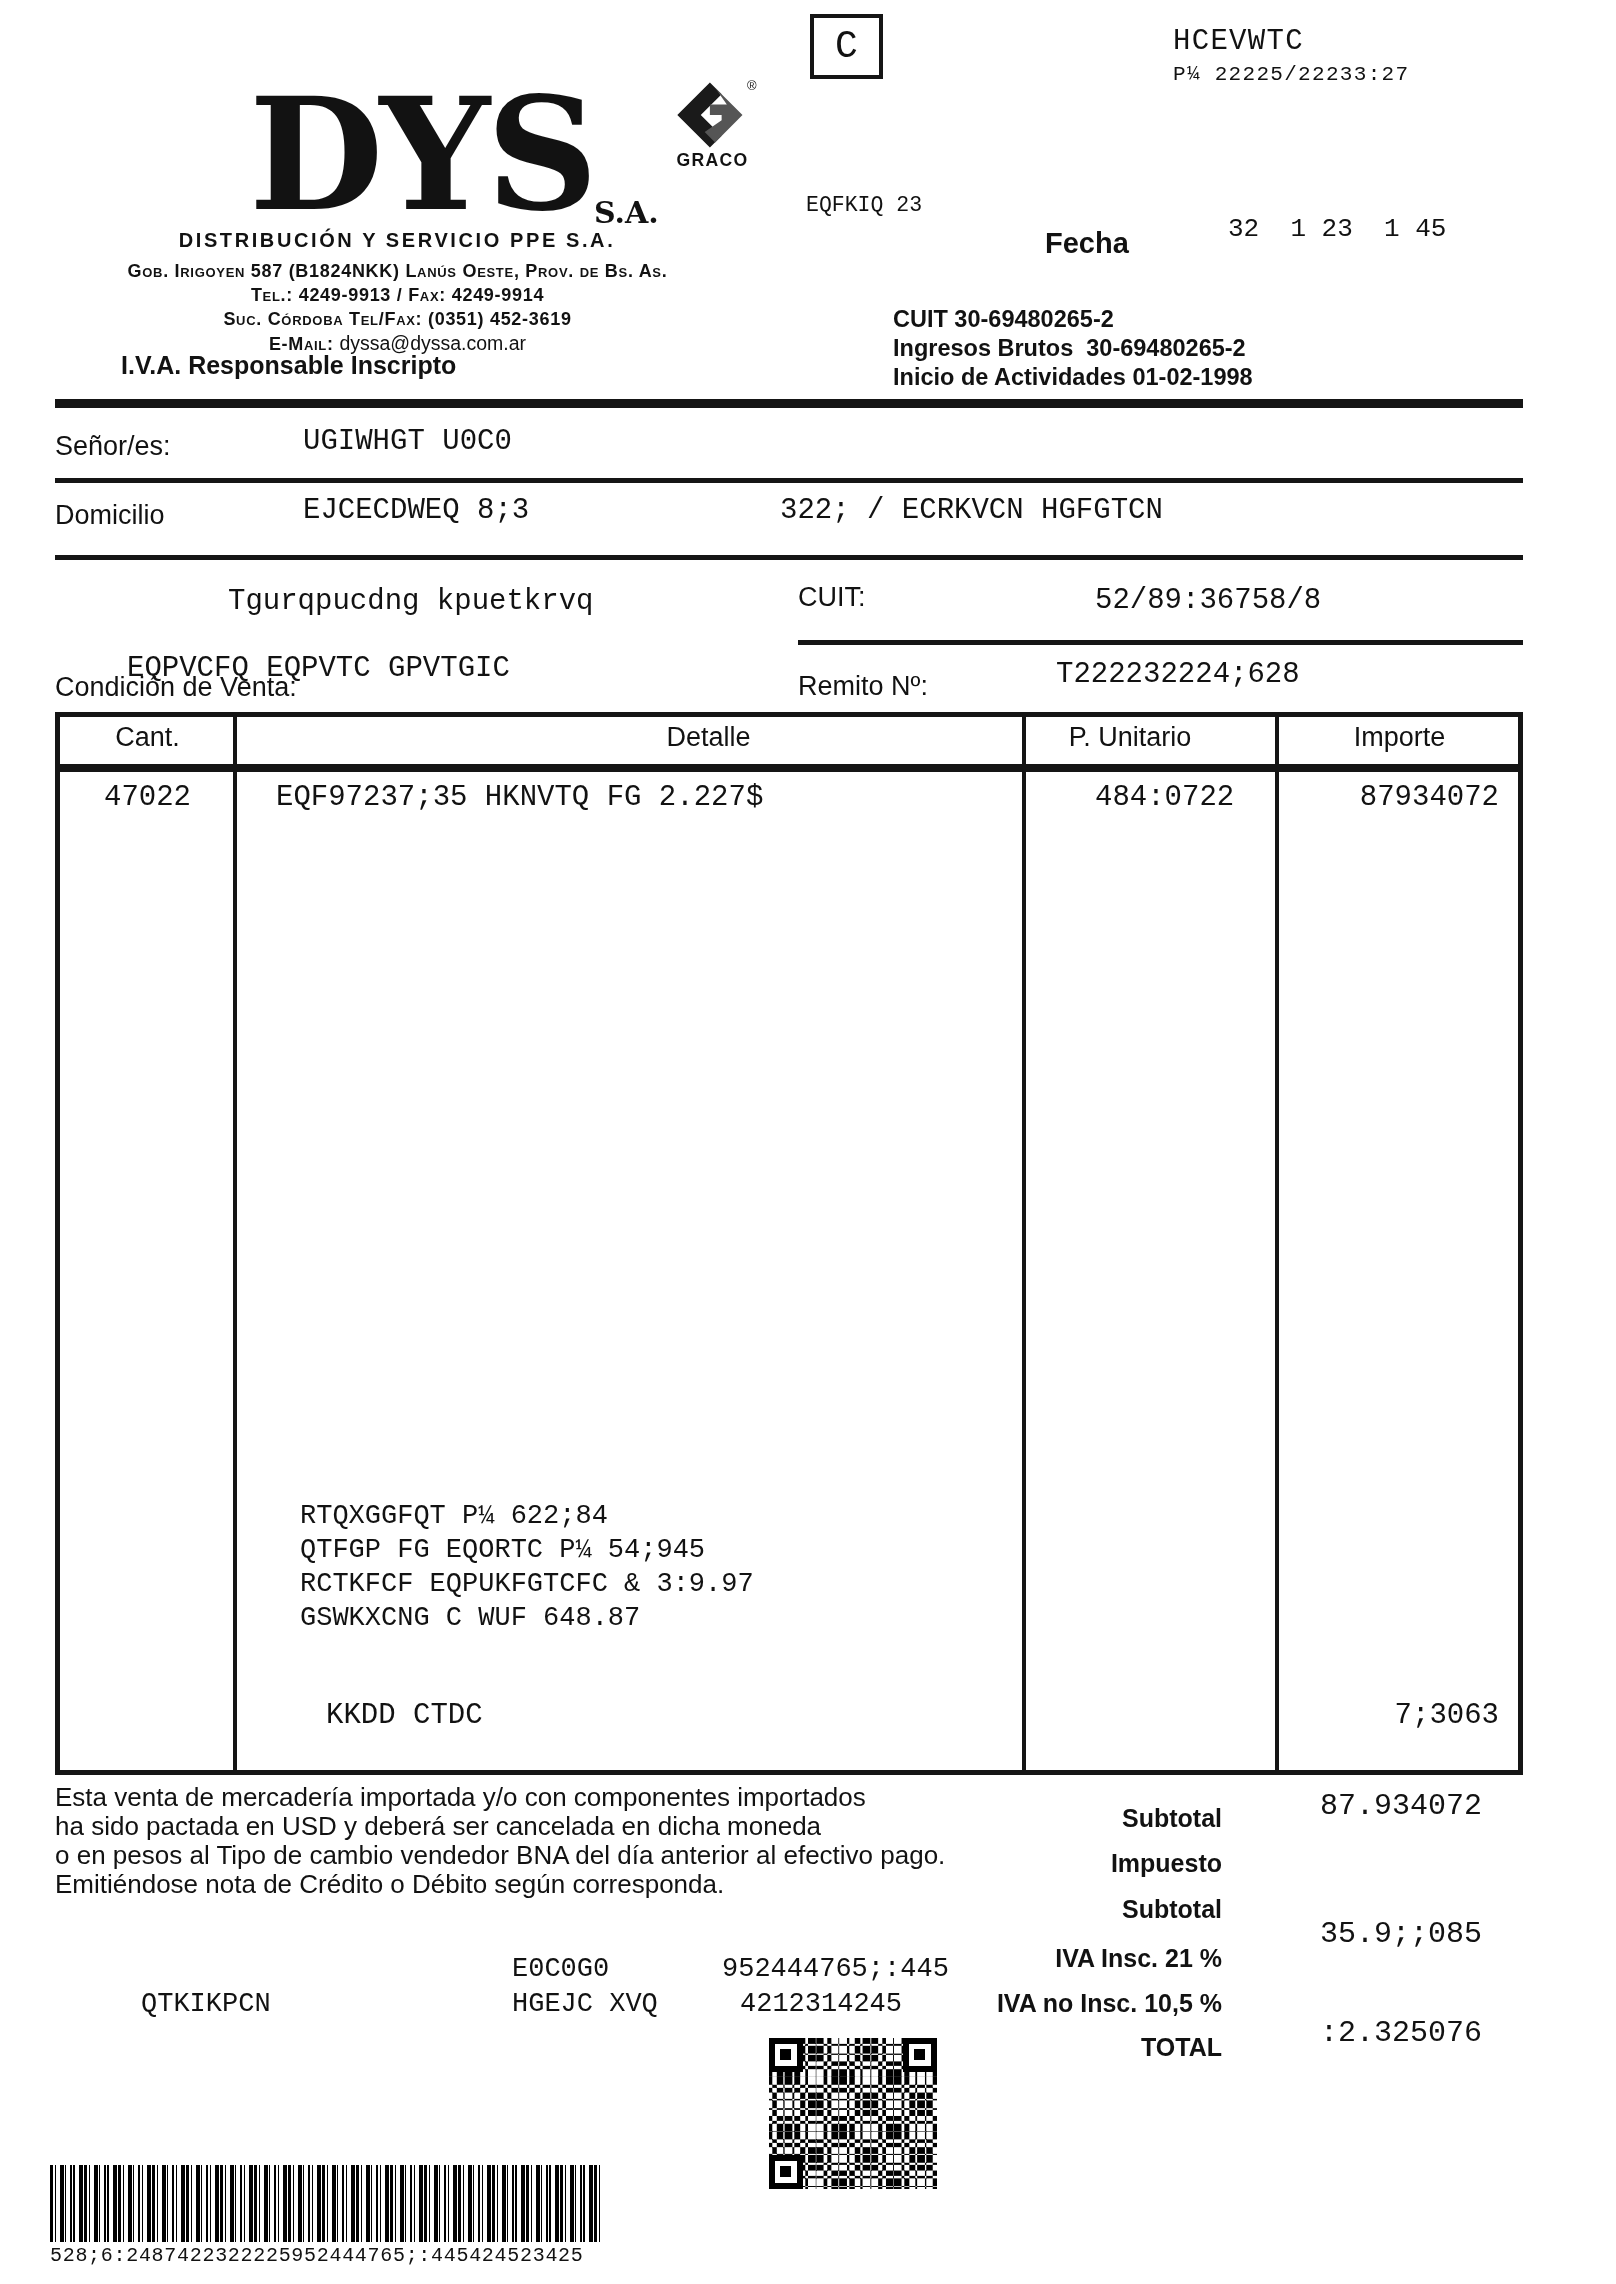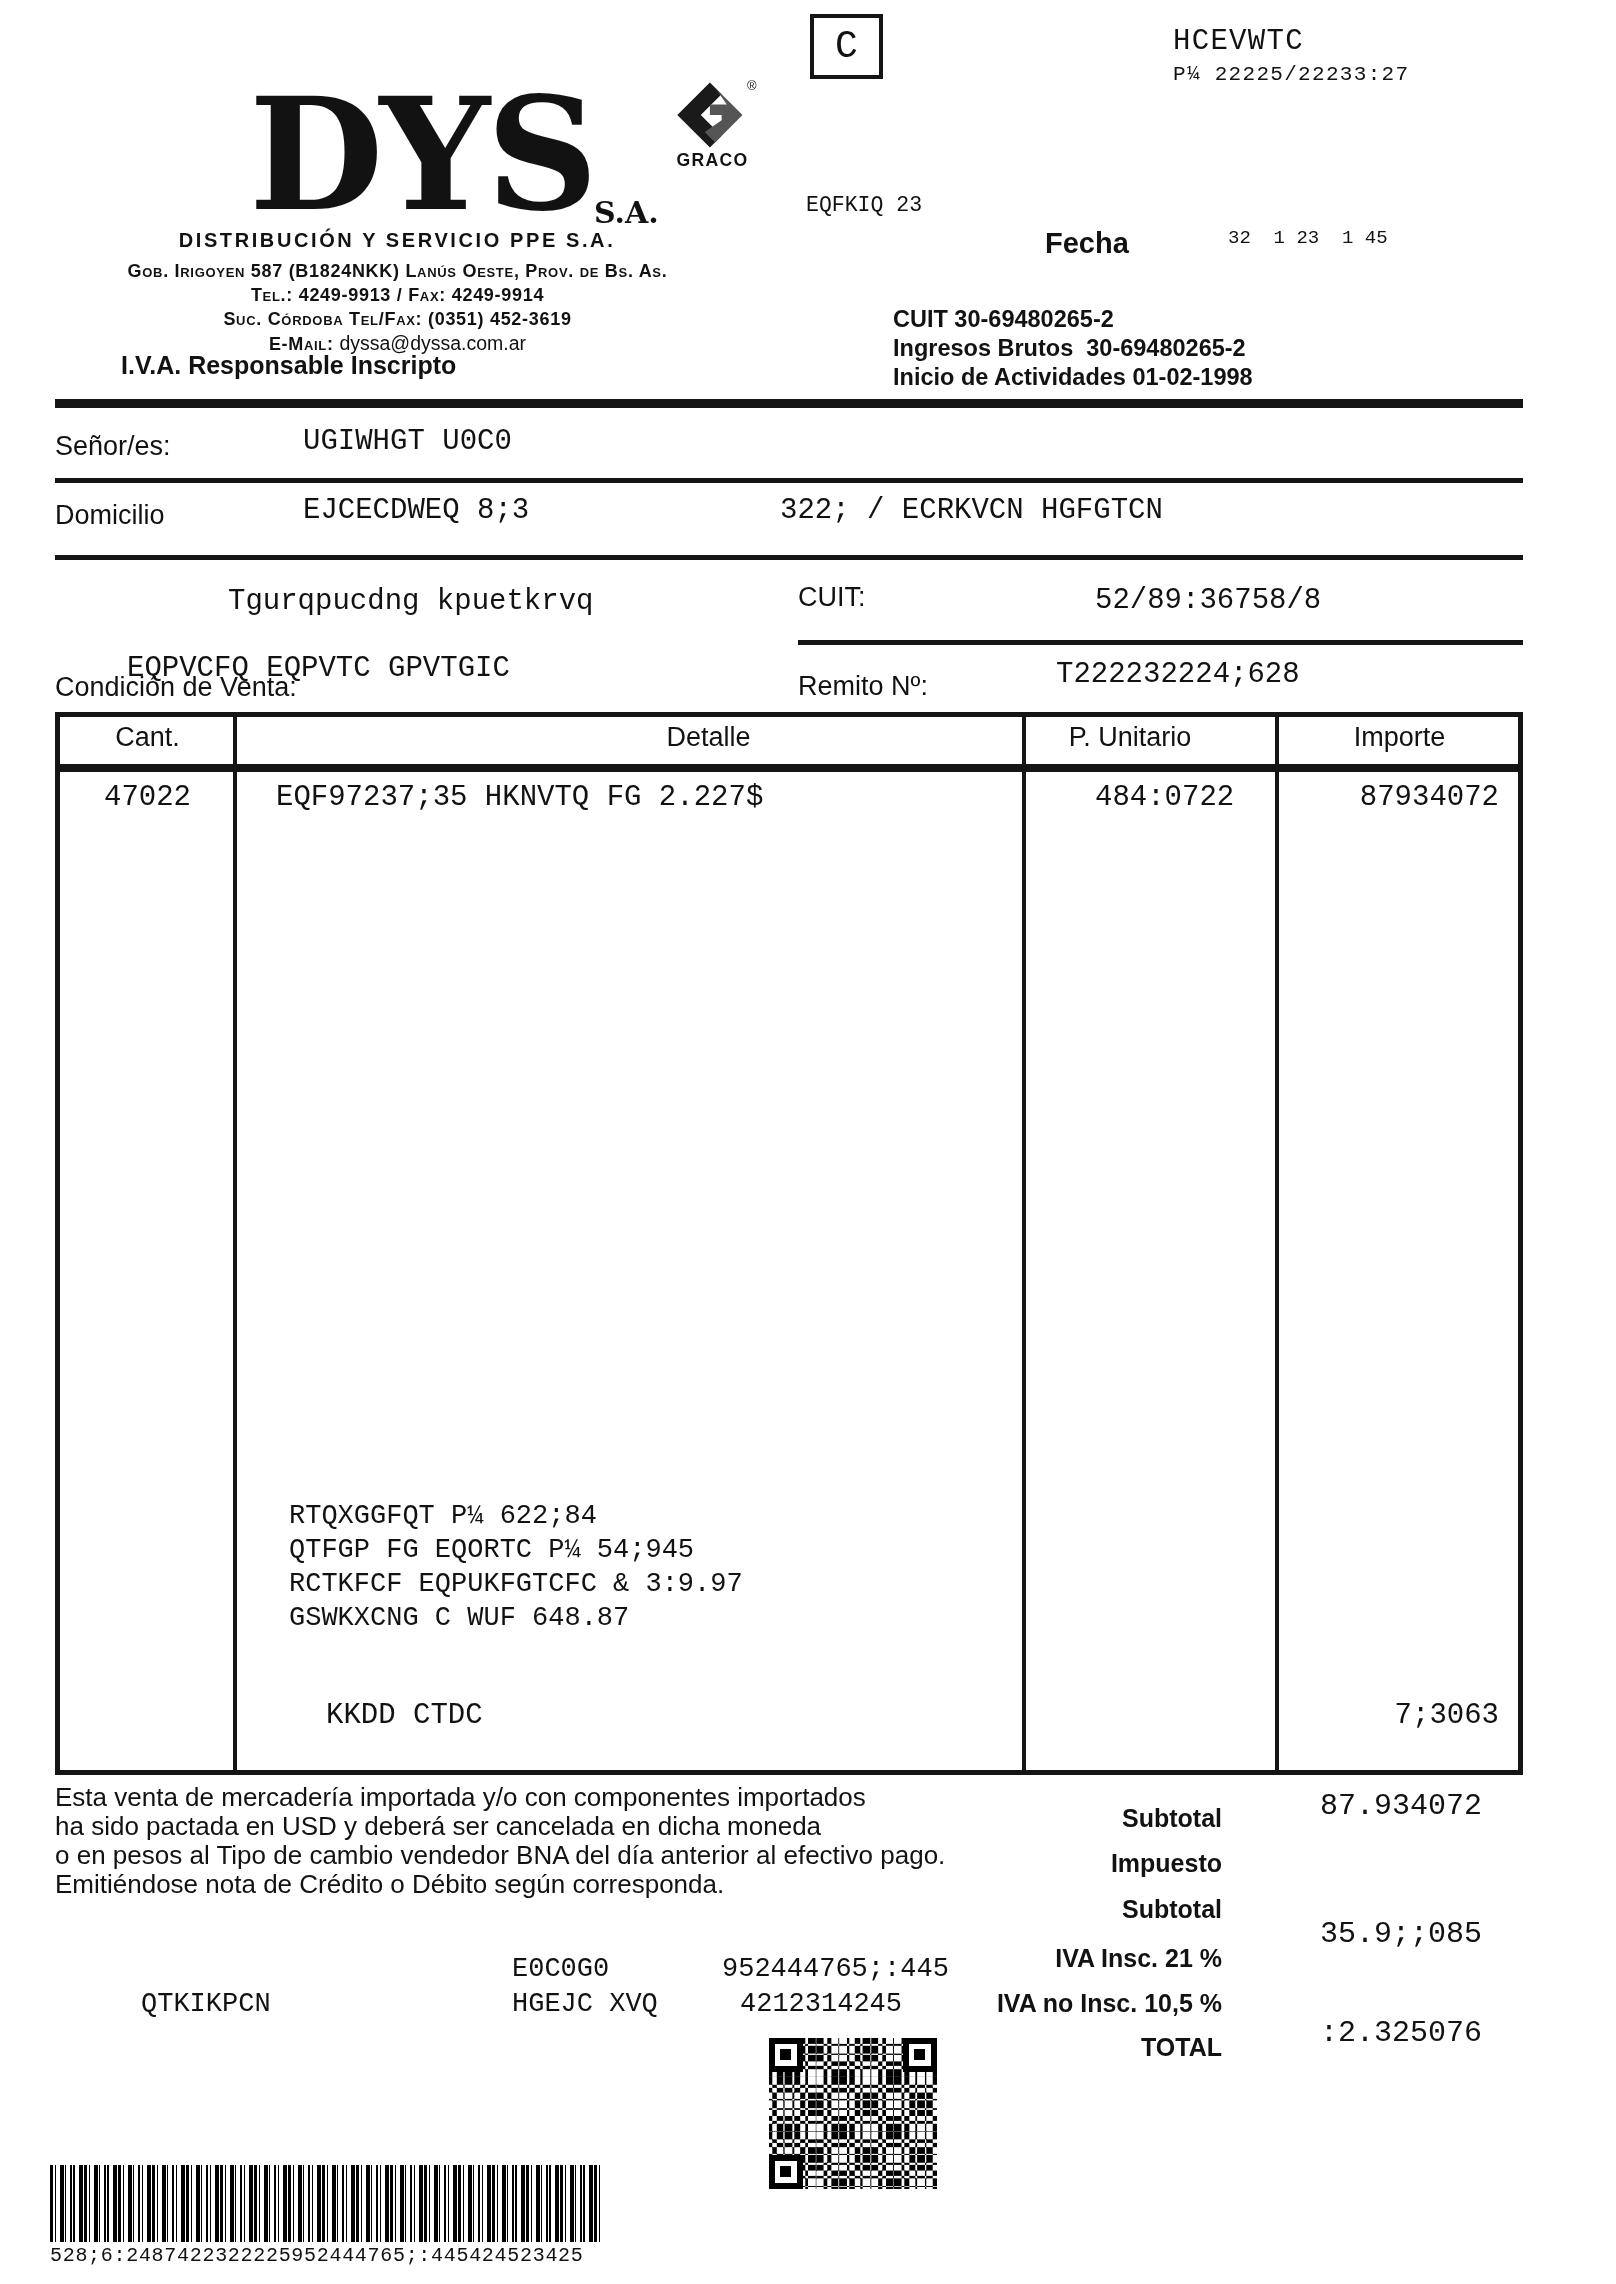--- a/index.html
+++ b/index.html
@@ -23,21 +23,21 @@
            letter-spacing:2.6px;font-variant:small-caps;}
   .addr{left:52px;top:259px;width:691px;text-align:center;font-size:18px;font-weight:600;
         letter-spacing:0.7px;font-variant:small-caps;line-height:24px;}
   .addr .lc{font-variant:none;font-weight:400;font-size:19.5px;letter-spacing:0;}
   .iva-line{left:121px;top:351px;font-size:25px;font-weight:bold;}
   .cuit-block{left:893px;top:305px;font-size:23.5px;font-weight:bold;line-height:29px;}
   .hcev{left:1173px;top:25px;font-size:29px;letter-spacing:1.3px;}
   .p14{left:1173px;top:63px;font-size:21px;letter-spacing:1.3px;}
   .codeleft{left:806px;top:193px;font-size:21.5px;}
   .fecha-l{left:1045px;top:227px;font-size:29px;font-weight:bold;}
-  .fecha-v{left:1228px;top:227px;font-size:19px;}
+  .fecha-v{left:1228px;top:214px;font-size:26px;}
 
   
   .lbl{font-size:27px;}
   .val{font-size:29px;}
 
   
   .th{font-size:27px;position:absolute;text-align:center;}
   .legal{left:55px;top:1783px;font-size:26px;line-height:29px;}
   .tot-lbl{position:absolute;left:782px;width:440px;text-align:right;font-size:25px;font-weight:bold;}
   .tot-val{position:absolute;font-size:30px;font-family:"Liberation Mono",monospace;}
@@ -136,21 +136,21 @@
   <div class="th t" style="left:1026px;top:722px;width:208px;">P. Unitario</div>
   <div class="th t" style="left:1279px;top:722px;width:241px;">Importe</div>
 
   <div>
     <div class="abs mono val t" style="left:61px;top:781px;width:173px;text-align:center;">47022</div>
     <div class="abs mono val t" style="left:276px;top:781px;">EQF97237;35 HKNVTQ FG 2.227$</div>
     <div class="abs mono val t" style="left:1095px;top:781px;">484:0722</div>
     <div class="abs mono val t" style="left:1279px;top:781px;width:220px;text-align:right;font-family:Liberation Mono, monospace;">87934072</div>
   </div>
 
-  <div class="abs mono" style="left:289px;top:1499px;font-size:27px;line-height:34px;">
+  <div class="abs mono" style="left:300px;top:1499px;font-size:27px;line-height:34px;">
     <div class="t">RTQXGGFQT P¼ 622;84</div>
     <div class="t">QTFGP FG EQORTC P¼ 54;945</div>
     <div class="t">RCTKFCF EQPUKFGTCFC &amp; 3:9.97</div>
     <div class="t">GSWKXCNG C WUF 648.87</div>
   </div>
   <div class="abs mono val t" style="left:294px;top:1699px;margin-left:32px;">KKDD CTDC</div>
   <div class="abs mono val t" style="left:1279px;top:1699px;width:220px;text-align:right;">7;3063</div>
 
   <div class="abs legal">
     <div class="t">Esta venta de mercadería importada y/o con componentes importados</div>

